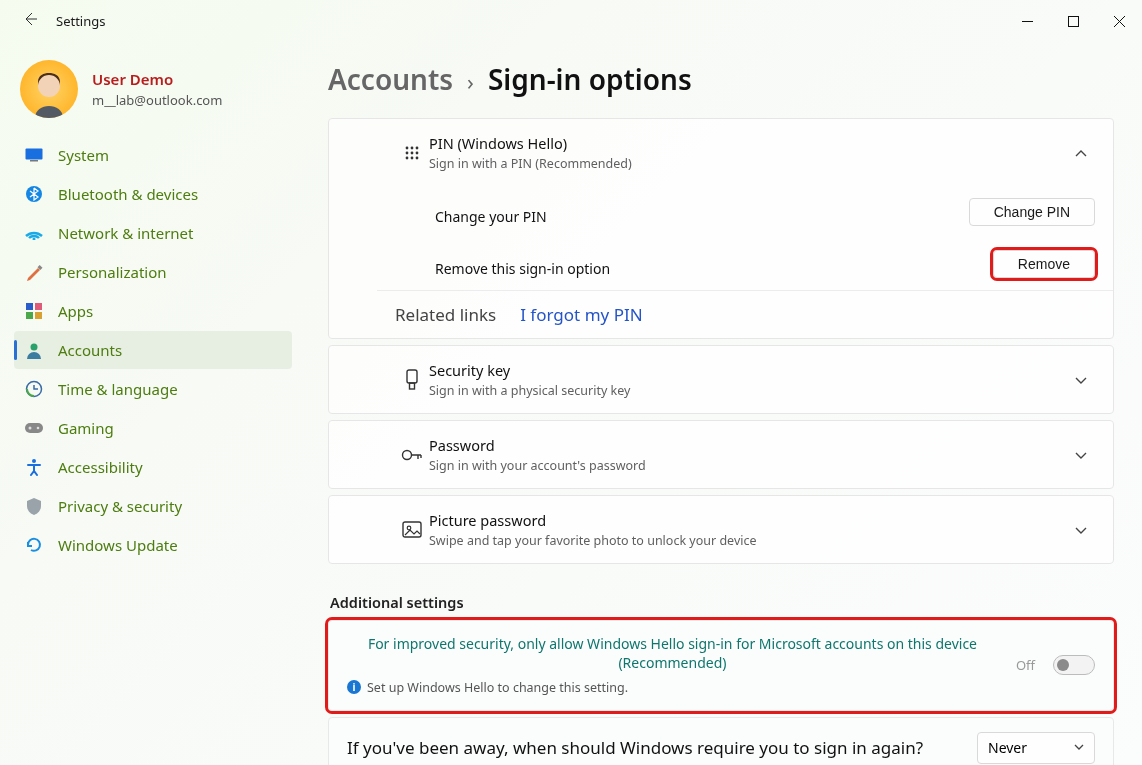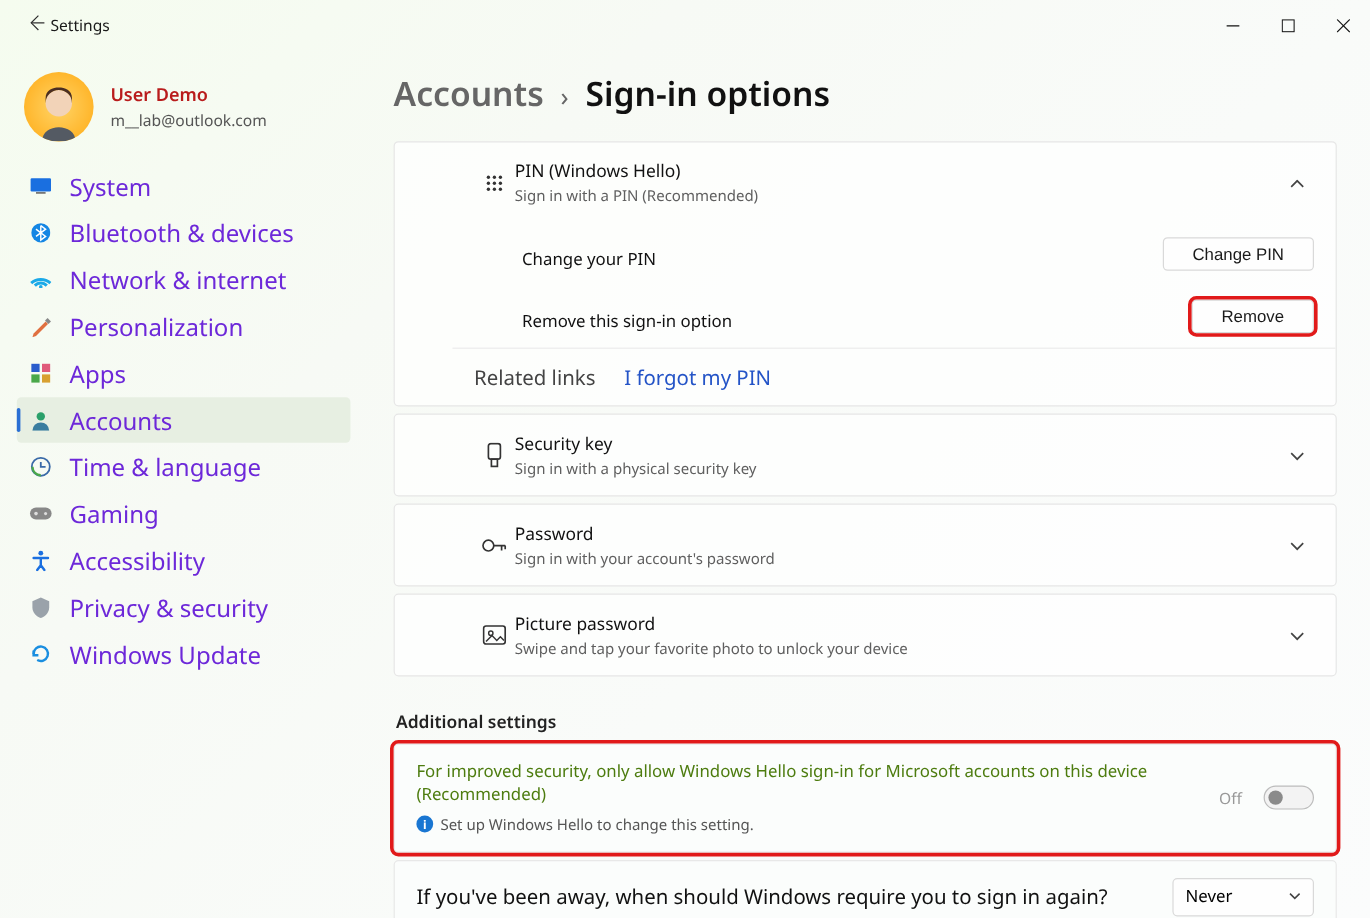--- a/index.html
+++ b/index.html
@@ -4,37 +4,37 @@
 <style>
   * { box-sizing: border-box; }
   html, body { margin:0; padding:0; width:1142px; height:765px; font-family: "Segoe UI", system-ui, sans-serif; background:#fff; }
   body {
     background: linear-gradient(135deg, #f5fcef 0%, #f7faf5 30%, #f9fbf9 60%, #fbfcfc 100%);
     overflow:hidden;
   }
   
   .titlebar { display:flex; align-items:center; height:42px; padding:0 0 0 18px; }
   .titlebar .back { width:24px; text-align:center; color:#303030; font-size:16px; }
-  .titlebar .title { font-size:13px; color:#1a1a1a; }
+  .titlebar .title { margin-left:14px; font-size:13px; color:#1a1a1a; }
   .winbtns { margin-left:auto; display:flex; }
   .winbtn { width:46px; height:42px; display:flex; align-items:center; justify-content:center; color:#111; }
   .winbtn svg { width:11px; height:11px; }
   
   .layout { display:flex; height:calc(765px - 42px); }
   .sidebar { width:300px; padding:10px 8px 0 14px; flex:none; }
   .user { display:flex; align-items:center; gap:14px; padding:8px 6px 14px 6px; }
   .avatar { width:58px; height:58px; border-radius:50%; background:radial-gradient(circle,#ffd466 0%,#ffb224 80%); display:flex; align-items:flex-end; justify-content:center; overflow:hidden; }
   .avatar svg { width:44px; height:48px; }
   .user .name { font-size:15px; font-weight:600; color:#b91c1c; }
   .user .email { font-size:13px; color:#555; margin-top:2px; }
   .search { margin:4px 6px 14px 6px; position:relative; }
   .search input { width:100%; height:34px; border:none; border-bottom:1.5px solid #888; background:rgba(255,255,255,0.85); border-radius:4px 4px 0 0; padding:0 36px 0 10px; font-size:14px; color:#555; outline:none; }
   .search .icon { position:absolute; right:10px; top:8px; color:#555; }
   .nav { margin-top:4px; }
-  .navitem { display:flex; align-items:center; gap:14px; height:38px; padding:0 10px; margin:1px 0; border-radius:4px; font-size:20px; color:#6d28d9; cursor:default; }
+  .navitem { display:flex; align-items:center; gap:14px; height:38px; padding:0 10px; margin:1px 0; border-radius:4px; font-size:15px; color:#4d7c0f; cursor:default; }
   .navitem .ico { width:20px; display:flex; align-items:center; justify-content:center; font-size:15px; }
   .navitem.accounts { background:#e7efe2; position:relative; }
   .navitem.accounts::before { content:""; position:absolute; left:0; top:9px; bottom:9px; width:3px; background:#2a6fd4; border-radius:2px; }
   
   .main { flex:1; padding:18px 28px 10px 28px; overflow-y:auto; }
   .breadcrumb { display:flex; align-items:baseline; gap:14px; margin-bottom:20px; }
   .breadcrumb .root { font-size:28px; font-weight:600; color:#666; }
   .breadcrumb .chev { font-size:22px; color:#666; }
   .breadcrumb .leaf { font-size:28px; font-weight:600; color:#111; }
   .card { background:rgba(255,255,255,0.7); border:1px solid #e6e6e6; border-radius:4px; margin-bottom:6px;padding-left:48px; }
@@ -48,21 +48,21 @@
   .subrow .lbl { flex:1; font-size:14px; color:#111; }
   .btn { background:#fefefe; border:1px solid #d9d9d9; border-radius:4px; height:28px; padding:0 24px; font-size:14px; color:#1a1a1a; cursor:default; }
   .btn.hl { outline:3px solid #e11a1a; outline-offset:0; }
   .related { padding:12px 18px; border-top:1px solid #ececec; display:flex; align-items:center; gap:24px; font-size:17px; }
   .related .lbl { color:#444; }
   .related .link { color:#2454c7; }
   .section-title { font-size:14.5px; font-weight:600; color:#222; margin:28px 0 8px 2px; }
   .extra { background:#fbfdfc; border:1px solid #e8e8e8; border-radius:4px; padding:14px 18px; display:flex; align-items:center; gap:18px; }
   .extra.hl { outline:3px solid #e11a1a; outline-offset:0; }
   .extra .txt { flex:1; }
-  .extra .hd { font-size:14px; color:#4d7c0f; line-height:1.35; }
+  .extra .hd { font-size:14px; color:#0f766e; line-height:1.35;text-align:center; }
   .extra .sub { font-size:12.5px; color:#555; margin-top:6px; display:flex; align-items:center; gap:6px; }
   .info-dot { width:14px; height:14px; border-radius:50%; background:#1976d2; color:#fff; display:inline-flex; align-items:center; justify-content:center; font-size:10px; font-weight:700; flex:none;}
   .offlabel { font-size:13px; color:#999; }
   .toggle { width:42px; height:20px; border-radius:10px; border:1px solid #bcbcbc; background:#f3f3f3; position:relative; }
   .toggle::after { content:""; position:absolute; left:3px; top:3px; width:12px; height:12px; border-radius:50%; background:#8a8a8a; }
   .sel { border:1px solid #d9d9d9; border-radius:4px; height:32px; width:118px; display:flex; align-items:center; justify-content:space-between; padding:0 10px; background:#fefefe; font-size:14px; }
 </style>
 </head>
 <body>
 

